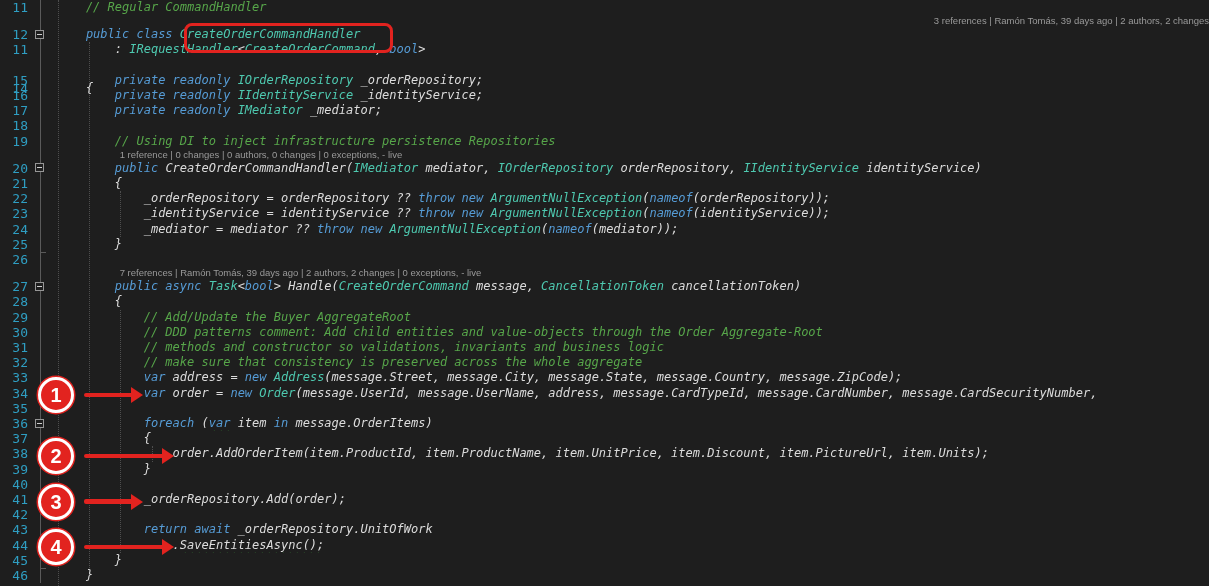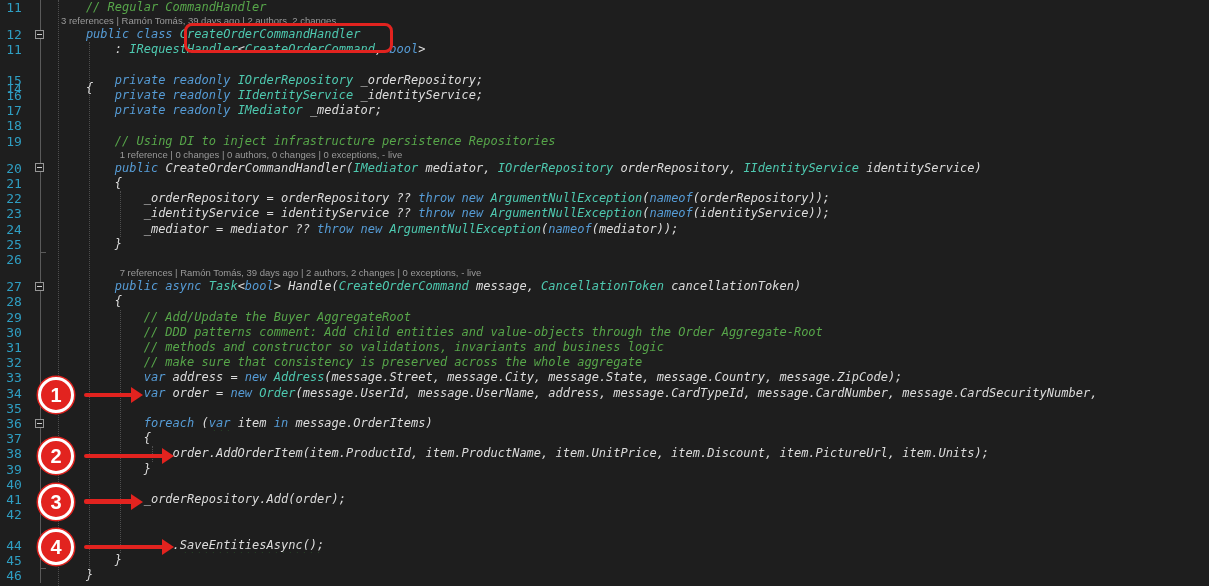--- a/index.html
+++ b/index.html
@@ -16,21 +16,21 @@
   #rows{z-index:3;}
   #annotations{z-index:10;}
 
   .guide{position:absolute;width:0;border-left:1px dotted #4e4e4e;}
   .ovline{position:absolute;width:1px;background:#5a5a5a;}
   .otick{position:absolute;width:6px;height:1px;background:#5a5a5a;}
 
   .row{position:absolute;left:0;right:0;}
   .num{
     position:absolute;left:0;top:0;width:28px;height:100%;
-    text-align:center;color:var(--ln,#2f9ec2);
+    text-align:right;color:var(--ln,#2f9ec2);
     font-size:13px;line-height:15.2px;
   }
   .codetext{
     position:absolute;left:57px;top:0;right:0;height:100%;
     white-space:pre;font-size:12px;line-height:15.2px;
     overflow:hidden;
     font-style:italic;
   }
   .lenstext{
     position:absolute;left:0;top:0;right:0;height:100%;
@@ -98,21 +98,21 @@
       <div class="ovline" style="left: 40px; top: 0px; height: 583.2px;"></div>
       <div class="otick" style="left: 40px; top: 252px;"></div>
       <div class="otick" style="left: 40px; top: 568px;"></div>
     </div>
   <div id="rows">
       <div class="row code" style="top: 0px; height: 15.2px;">
         <div class="num">11</div>
         <div class="codetext"><span class="c">    // Regular CommandHandler</span></div>
       </div>
       <div class="row lens" style="top: 15.2px; height: 12px;">
-        <div class="lenstext" style="padding-left: 61px;">3 references | Ramón Tomás, 39 days ago | 2 authors, 2 changes</div>
+        <div class="lenstext" style="padding-left: 111px; text-align: right;">3 references | Ramón Tomás, 39 days ago | 2 authors, 2 changes</div>
       </div>
       <div class="row code" style="top: 27.2px; height: 15.2px;">
         <div class="num">12</div>
         <div class="codetext"><span class="k">    public class </span><span class="t">CreateOrderCommandHandler</span></div>
         <div class="foldbox"></div>
       </div>
       <div class="row code" style="top: 42.4px; height: 15.2px;">
         <div class="num">11</div>
         <div class="codetext"><span class="p">        : </span><span class="t">IRequestHandler</span><span class="p">&lt;</span><span class="t">CreateOrderCommand</span><span class="p">, </span><span class="k">bool</span><span class="p">&gt;</span></div>
       </div>
@@ -233,20 +233,24 @@
         <div class="num">40</div>
         <div class="codetext"></div>
       </div>
       <div class="row code" style="top: 492px; height: 15.2px;">
         <div class="num">41</div>
         <div class="codetext"><span class="p">            _orderRepository.Add(order);</span></div>
       </div>
       <div class="row code" style="top: 507.2px; height: 15.2px;">
         <div class="num">42</div>
         <div class="codetext"></div>
+      </div>
+      <div class="row code" style="top: 522.4px; height: 15.2px;">
+        <div class="num">43</div>
+        <div class="codetext"><span class="k">            return await</span><span class="p"> _orderRepository.UnitOfWork</span></div>
       </div>
       <div class="row code" style="top: 537.6px; height: 15.2px;">
         <div class="num">44</div>
         <div class="codetext"><span class="p">                .</span><span class="ps">SaveEntitiesAsync();</span></div>
       </div>
       <div class="row code" style="top: 552.8px; height: 15.2px;">
         <div class="num">45</div>
         <div class="codetext"><span class="p">        }</span></div>
       </div>
       <div class="row code" style="top: 568px; height: 15.2px; padding-left: 28px;">

